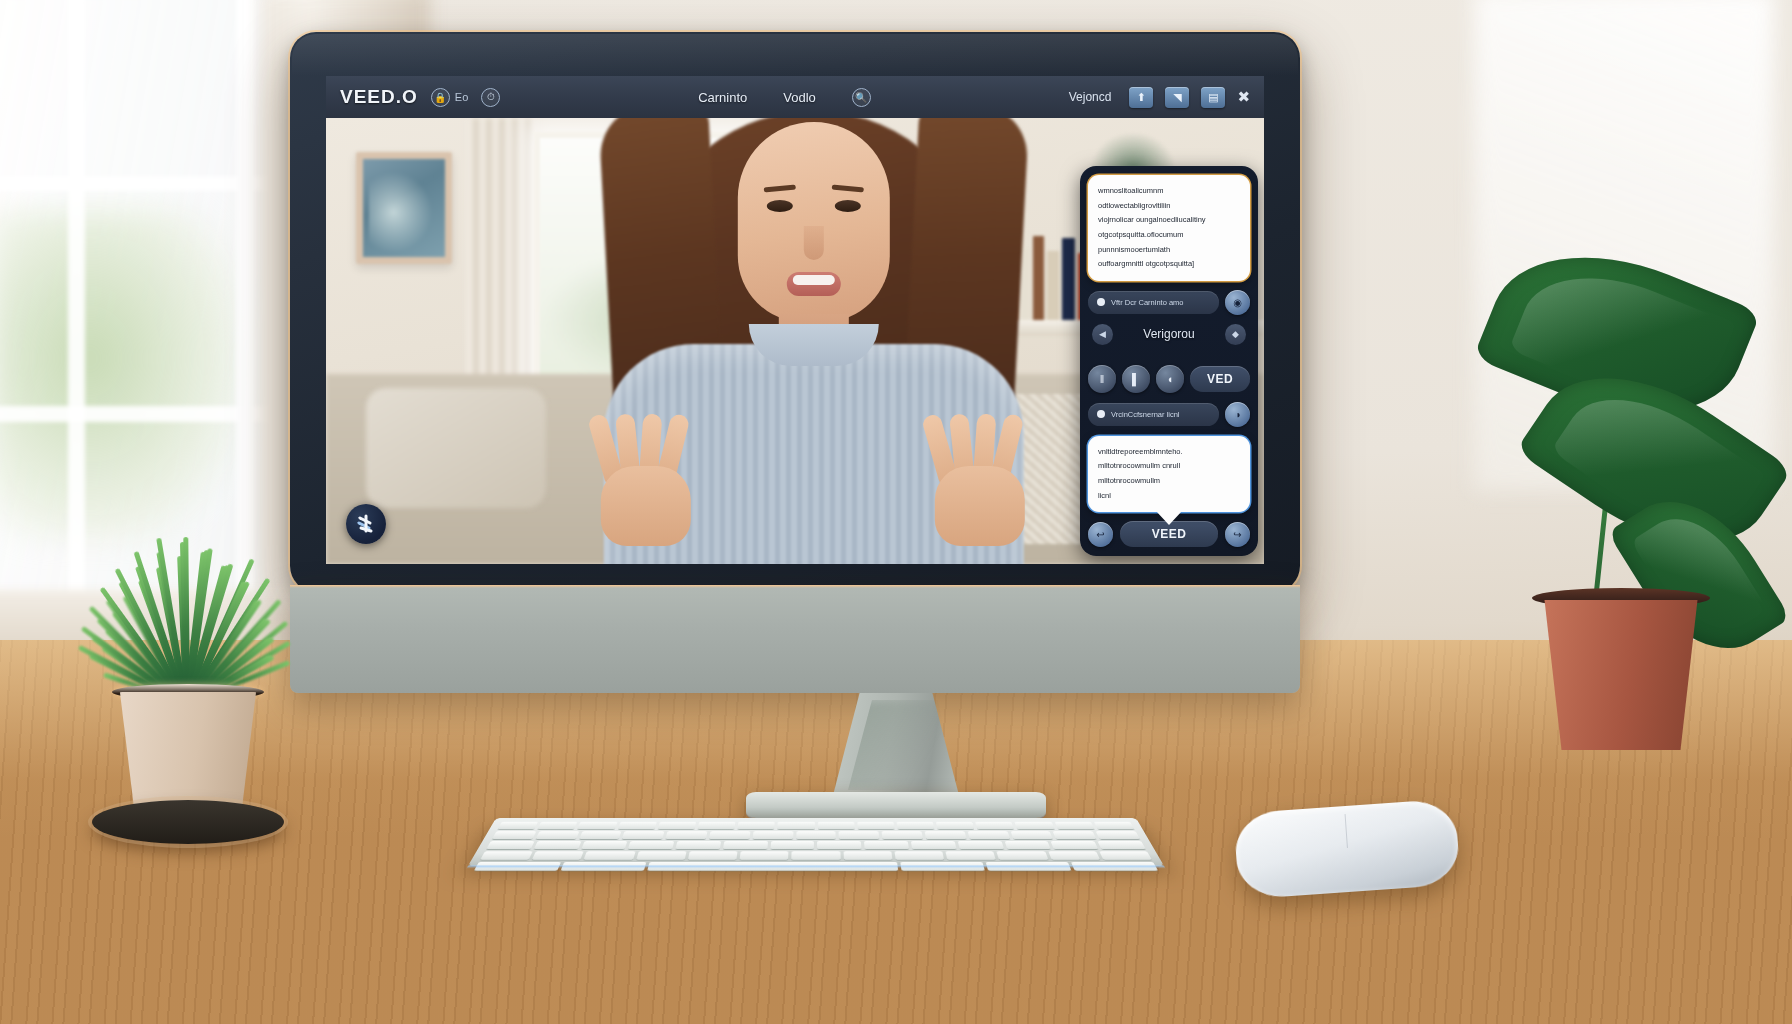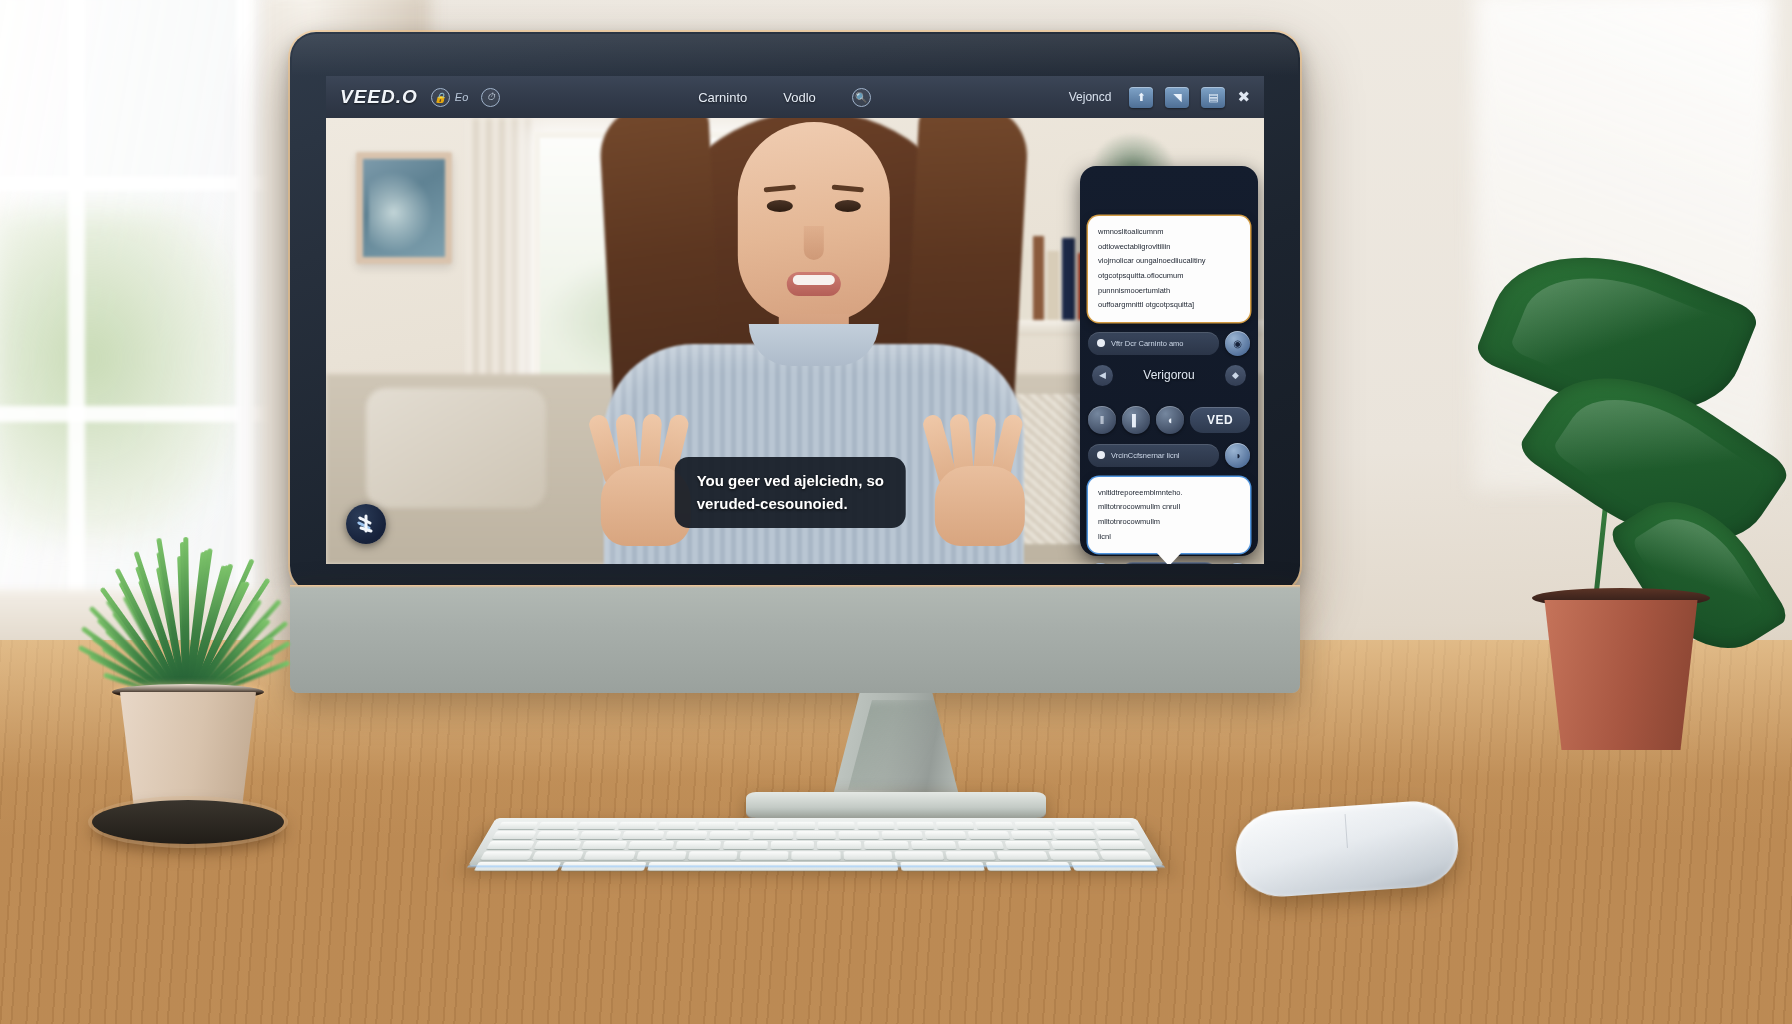--- a/index.html
+++ b/index.html
@@ -96,21 +96,21 @@
     box-shadow: inset 0 0 0 1px rgba(120,170,230,.35);
   }
 
   
   .toolbar {
     position: absolute; left: 0; top: 0; width: 100%; height: 42px;
     background: linear-gradient(180deg,#3c4657 0%, #333c4c 45%, #2b3341 100%);
     display: flex; align-items: center; padding: 0 14px;
     box-shadow: 0 1px 3px rgba(0,0,0,.5);
   }
-  .tb-left { display: flex; align-items: center; gap: 13px; font-style: italic; }
+  .tb-left { display: flex; align-items: center; gap: 13px; }
   .logo {
     font-size: 19px; font-weight: 700; letter-spacing: 1px; color: #f1f5fa;
     text-shadow: 0 1px 2px rgba(0,0,0,.6);
   }
   .tb-chip {
     display: flex; align-items: center; gap: 5px;
   }
   .circ-icon {
     width: 19px; height: 19px; border-radius: 50%;
     border: 1.4px solid #9fb2ca; display: flex; align-items: center;
@@ -274,21 +274,21 @@
     background: linear-gradient(180deg,#141d2e,#111826);
     border-radius: 16px; padding: 9px 8px;
     box-shadow: 0 6px 20px rgba(0,0,0,.55);
     display: flex; flex-direction: column; gap: 9px;
   }
   .note-card {
     background: #fdfdfd; border-radius: 11px; padding: 9px 10px;
     box-shadow: 0 0 0 1.5px rgba(90,170,255,.85), 0 3px 10px rgba(0,0,0,.4);
     position: relative;
   }
-  .note-card.amber { box-shadow: 0 0 0 1.5px rgba(232,170,70,.9), 0 3px 10px rgba(0,0,0,.4); margin-top: 41px; }
+  .note-card.amber { box-shadow: 0 0 0 1.5px rgba(232,170,70,.9), 0 3px 10px rgba(0,0,0,.4); }
   .note-line {
     font-size: 7.5px; color: #1d2430; line-height: 1.95; white-space: nowrap;
     overflow: hidden; text-overflow: clip;
   }
   .note-tail {
     position: absolute; left: 50%; bottom: -13px; transform: translateX(-50%);
     width: 0; height: 0; border-left: 13px solid transparent;
     border-right: 13px solid transparent; border-top: 14px solid #fdfdfd;
   }
   .row { display: flex; align-items: center; gap: 6px; }
@@ -548,24 +548,20 @@
           </div>
           <div class="hand r">
             <div class="finger f1"></div>
             <div class="finger f2"></div>
             <div class="finger f3"></div>
             <div class="finger f4"></div>
             <div class="palm"></div>
           </div>
         </div>
 
-        <div class="caption">
-          <div class="caption-line">You geer ved ajelciedn, so</div>
-          <div class="caption-line">veruded-cesounoied.</div>
-        </div>
 
         <div class="brand-badge">
           <svg width="26" height="26" viewBox="0 0 26 26">
             <g stroke="#f2f6fb" stroke-width="3" stroke-linecap="round" fill="none">
               <path d="M7 7 L17 12"></path>
               <path d="M6 12 L16 17" stroke="#9dc4ee"></path>
               <path d="M8 17 L18 20"></path>
               <path d="M13 5 L13 20"></path>
             </g>
           </svg>

